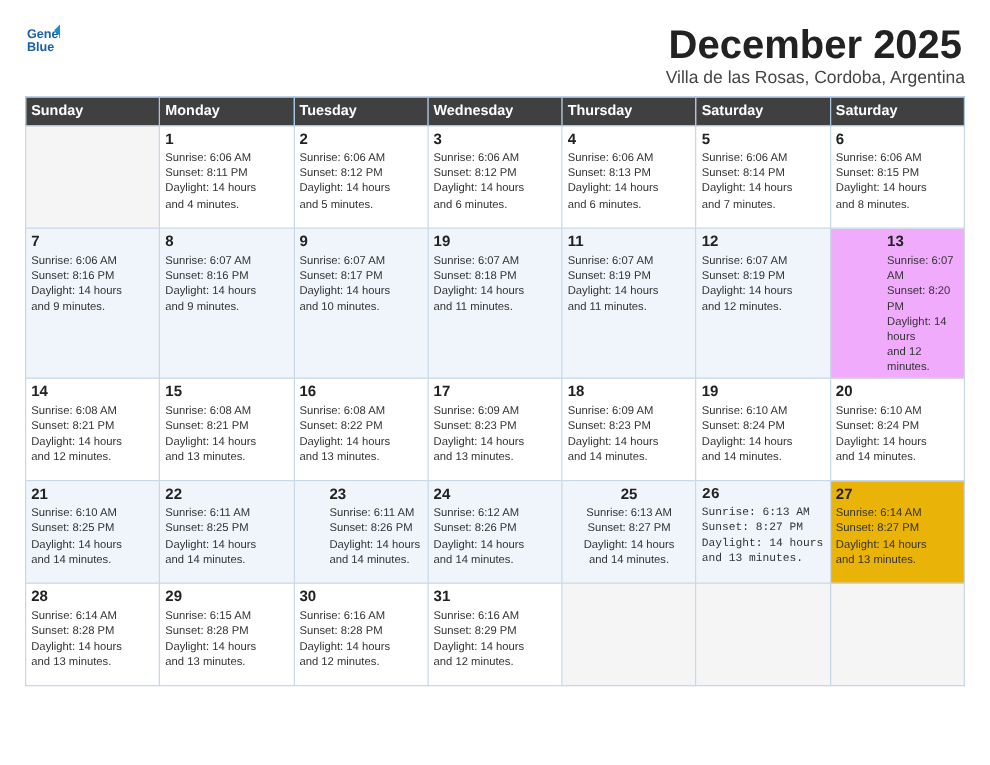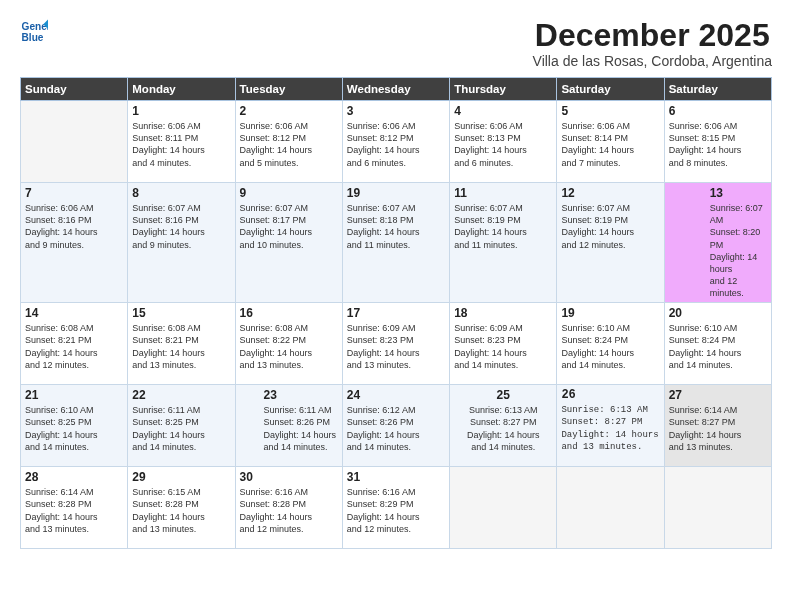--- a/index.html
+++ b/index.html
@@ -296,21 +296,21 @@
 Daylight: 14 hours
 and 14 minutes.</div>
           </td>
           <td style="background: rgb(240, 245, 251); font-family: Liberation Mono, monospace;">
             <div class="day-number">26</div>
             <div class="day-info" style="white-space: pre-line;">Sunrise: 6:13 AM
 Sunset: 8:27 PM
 Daylight: 14 hours
 and 13 minutes.</div>
           </td>
-          <td style="background: #e5e5e5; margin-top: 36px;">
+          <td style="background: #eab308; margin-top: 36px;">
             <div class="day-number">27</div>
             <div class="day-info" style="white-space: pre-line;">Sunrise: 6:14 AM
 Sunset: 8:27 PM
 Daylight: 14 hours
 and 13 minutes.</div>
           </td>
         </tr>
         <tr>
           <td>
             <div class="day-number">28</div>

